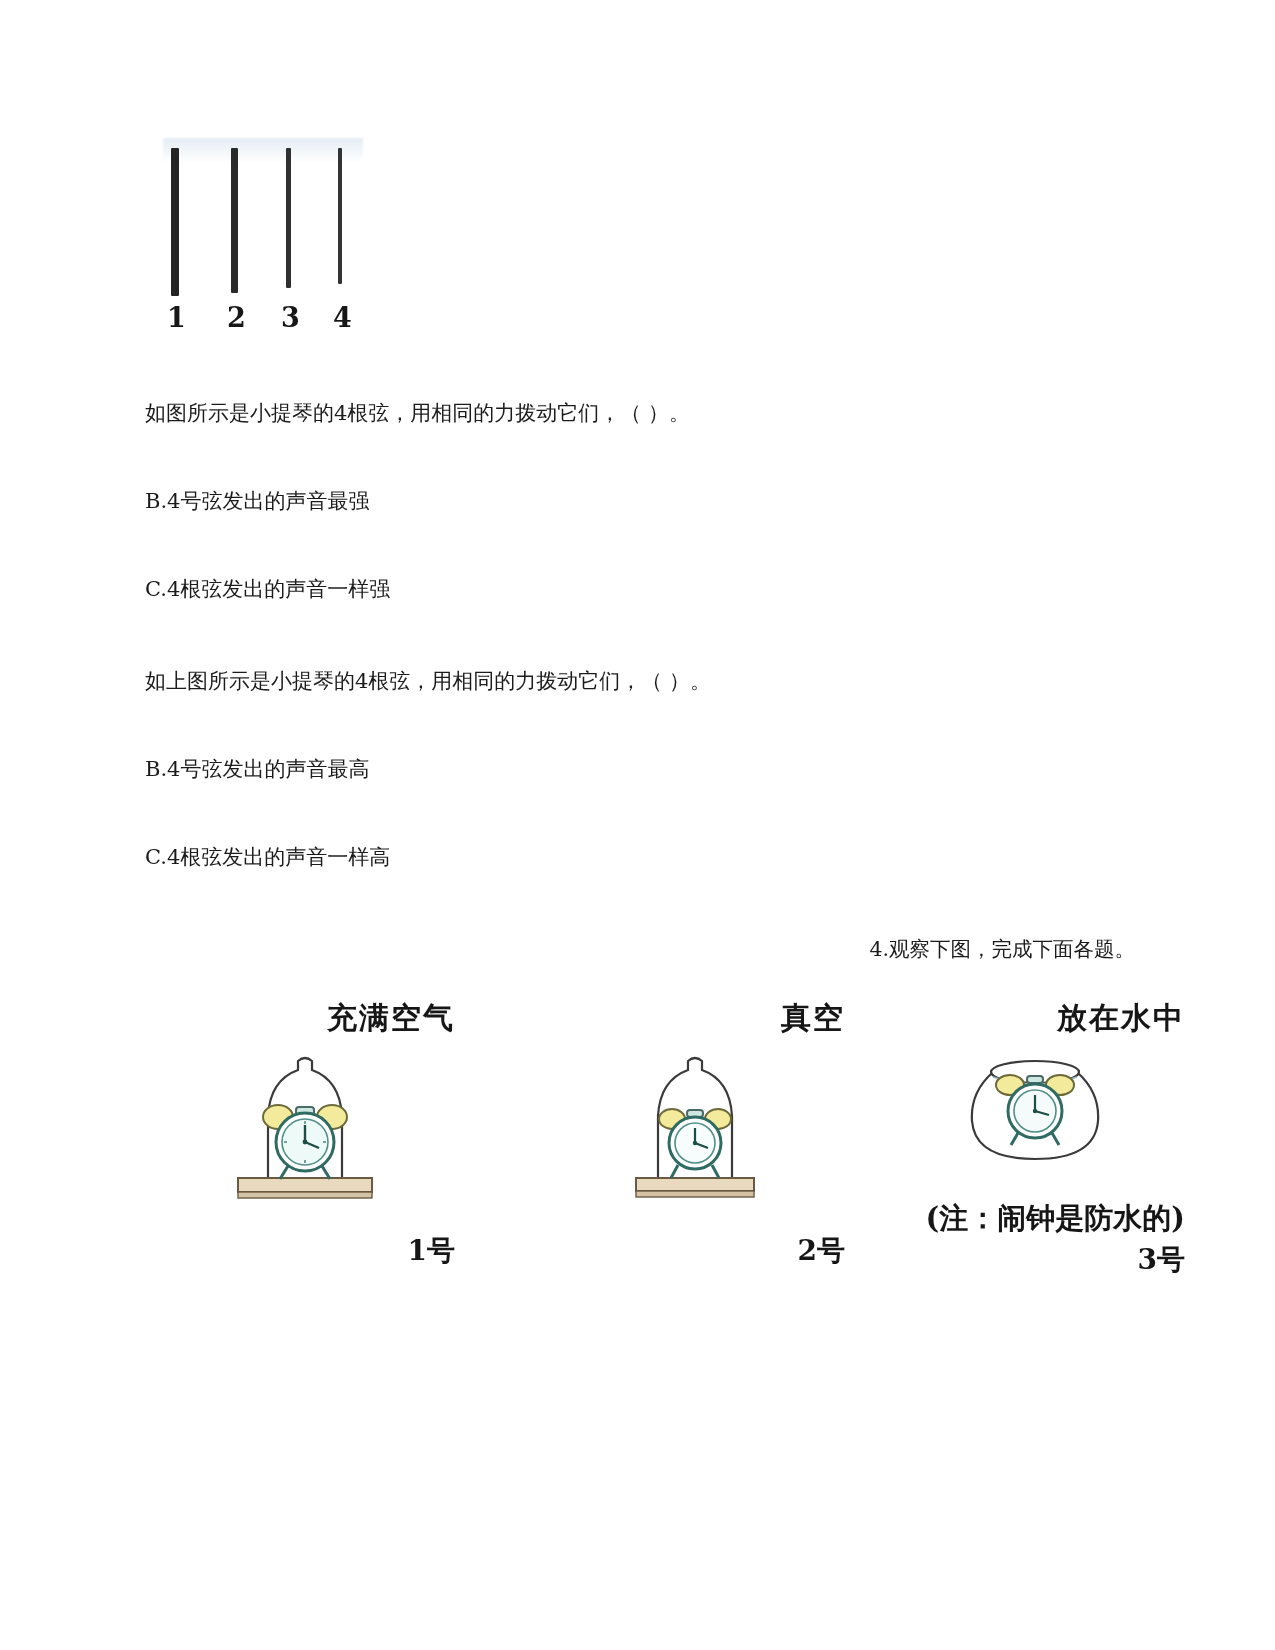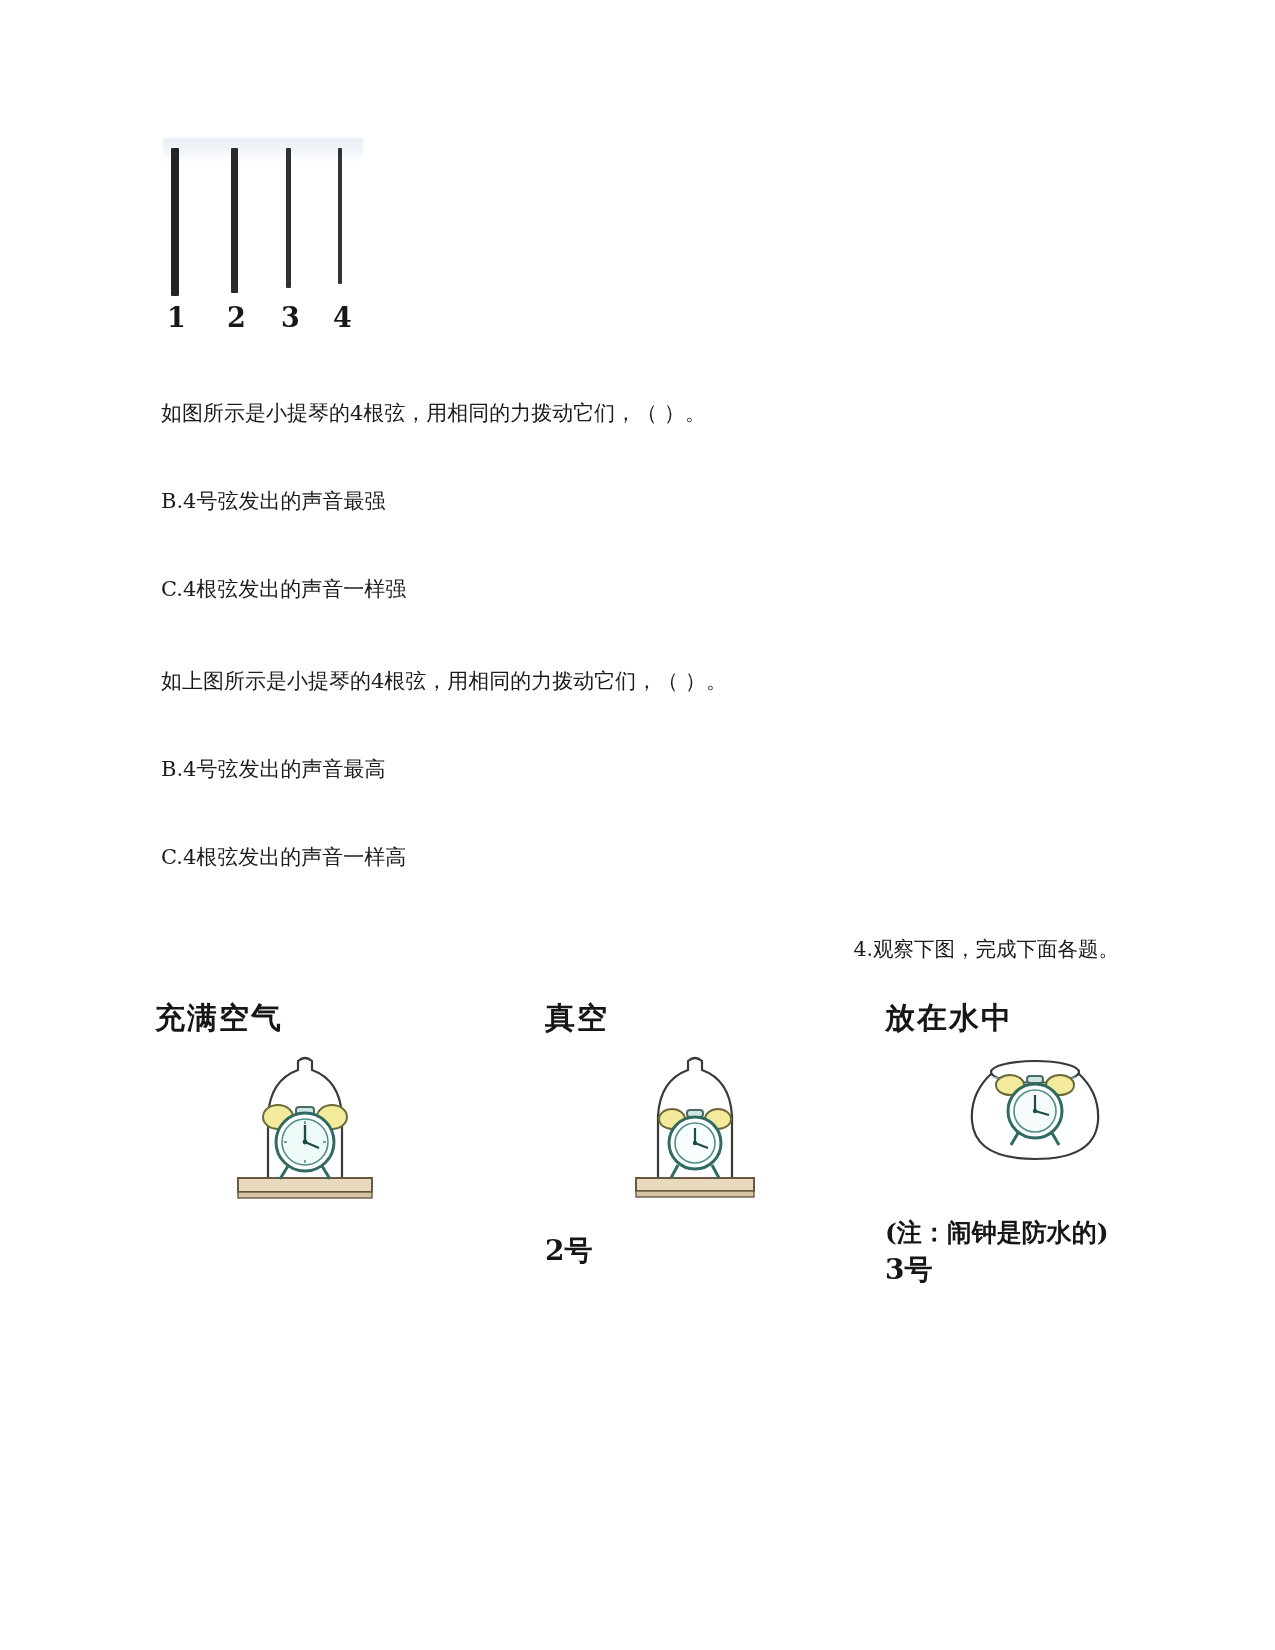--- a/index.html
+++ b/index.html
@@ -67,37 +67,37 @@
   .l2 { left: 74px; }
   .l3 { left: 128px; }
   .l4 { left: 180px; }
 
   
   .q-line {
     font-family: "DejaVu Serif", "Liberation Serif", serif;
     font-size: 21px;
     line-height: 30px;
     color: #1b1b1b;
-    margin: 16px;
+    margin: 0;
   }
   .block-stem { margin-top: 58px; }
   .opt { margin-top: 58px; }
   .stem2 { margin-top: 62px; }
   .q4 { margin-top: 62px; font-size: 20.5px; text-align: right; }
 
   
   .jars {
     position: relative;
     margin-top: 34px;
     height: 300px;
     width: 990px;
   }
   .jar-item {
     position: absolute;
-    text-align: left;
+    text-align: right;
     width: 300px;
   }
   .jar-a { left: 10px;  top: 0; }
   .jar-b { left: 400px; top: 0; }
   .jar-c { left: 740px; top: 0; }
 
   .jar-title {
     font-family: "DejaVu Serif", serif;
     font-size: 30px;
     font-weight: 700;
@@ -107,24 +107,24 @@
   }
   .jar-caption {
     font-family: "DejaVu Serif", serif;
     font-size: 28px;
     font-weight: 700;
     color: #161616;
     margin-top: 2px;
   }
   .jar-note {
     font-family: "DejaVu Serif", serif;
-    font-size: 25px;
+    font-size: 29px;
     font-weight: 700;
     color: #161616;
-    margin-top: 21px;
+    margin-top: 4px;
     white-space: nowrap;
   }
   .jar-svg { display: block; margin: 0 auto; }
 </style>
 </head>
 <body>
 
 <div class="page">
   <div class="content">
 
@@ -174,20 +174,21 @@
           <circle cx="95" cy="97" r="2.4" fill="#1d4d47"></circle>
 
           <line x1="95" y1="76" x2="95" y2="79" stroke="#4f8f87" stroke-width="1.6"></line>
           <line x1="95" y1="115" x2="95" y2="118" stroke="#4f8f87" stroke-width="1.6"></line>
           <line x1="74" y1="97" x2="77" y2="97" stroke="#4f8f87" stroke-width="1.6"></line>
           <line x1="113" y1="97" x2="116" y2="97" stroke="#4f8f87" stroke-width="1.6"></line>
 
           <line x1="78" y1="121" x2="70" y2="134" stroke="#2f6b63" stroke-width="3"></line>
           <line x1="112" y1="121" x2="120" y2="134" stroke="#2f6b63" stroke-width="3"></line>
         </svg>
+        <div class="jar-caption">1号</div>
       </div>
 
       <div class="jar-item jar-b">
         <div class="jar-title">真空</div>
         <svg class="jar-svg" width="190" height="185" viewBox="0 0 190 185">
           <path d="M88 16 q7 -6 14 0 q0 7 0 9 q28 10 30 46 l0 62 l-74 0 l0 -62 q2 -36 30 -46 q0 -2 0 -9 z" fill="none" stroke="#3a3a3a" stroke-width="2.2"></path>
           <rect x="36" y="133" width="118" height="13" fill="#e8d9bf" stroke="#6a5a44" stroke-width="2"></rect>
           <rect x="36" y="146" width="118" height="6" fill="#d6c3a4" stroke="#6a5a44" stroke-width="1.4"></rect>
           <ellipse cx="72" cy="74" rx="13" ry="10" fill="#f4ea9c" stroke="#6b6b3a" stroke-width="2"></ellipse>
           <ellipse cx="118" cy="74" rx="13" ry="10" fill="#f4ea9c" stroke="#6b6b3a" stroke-width="2"></ellipse>

